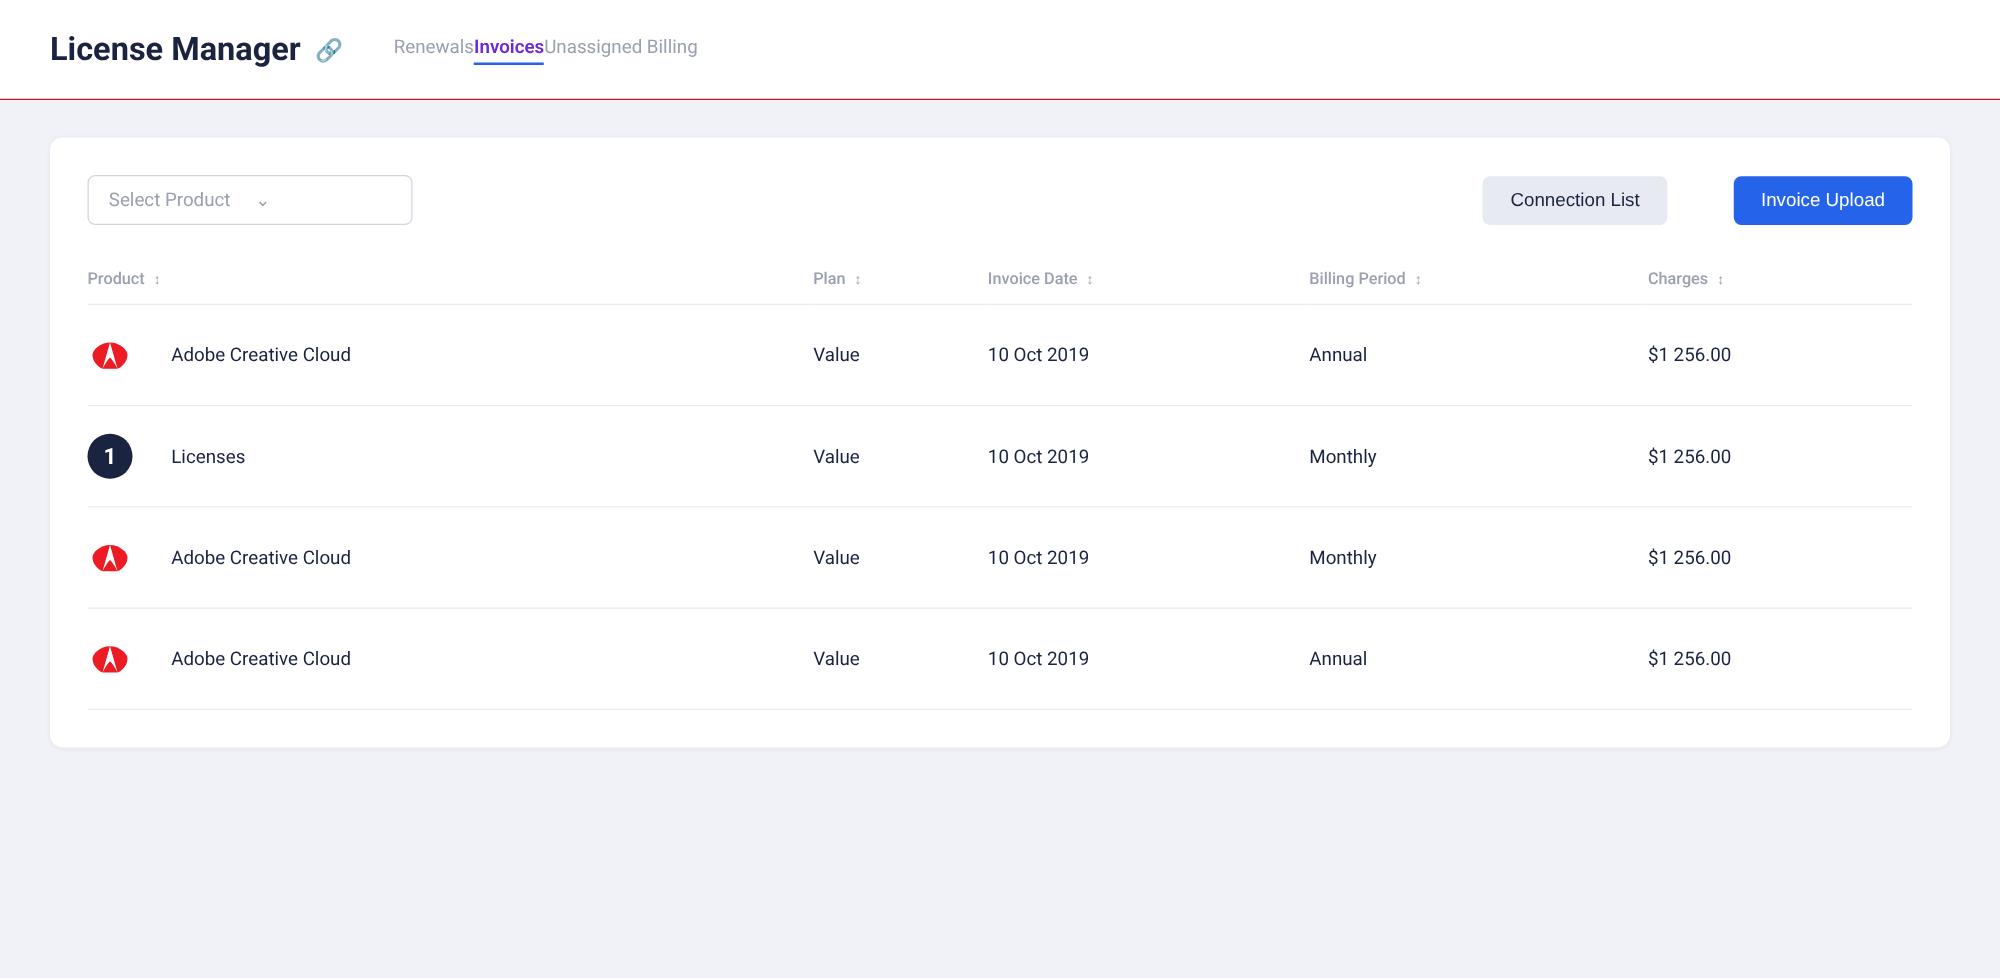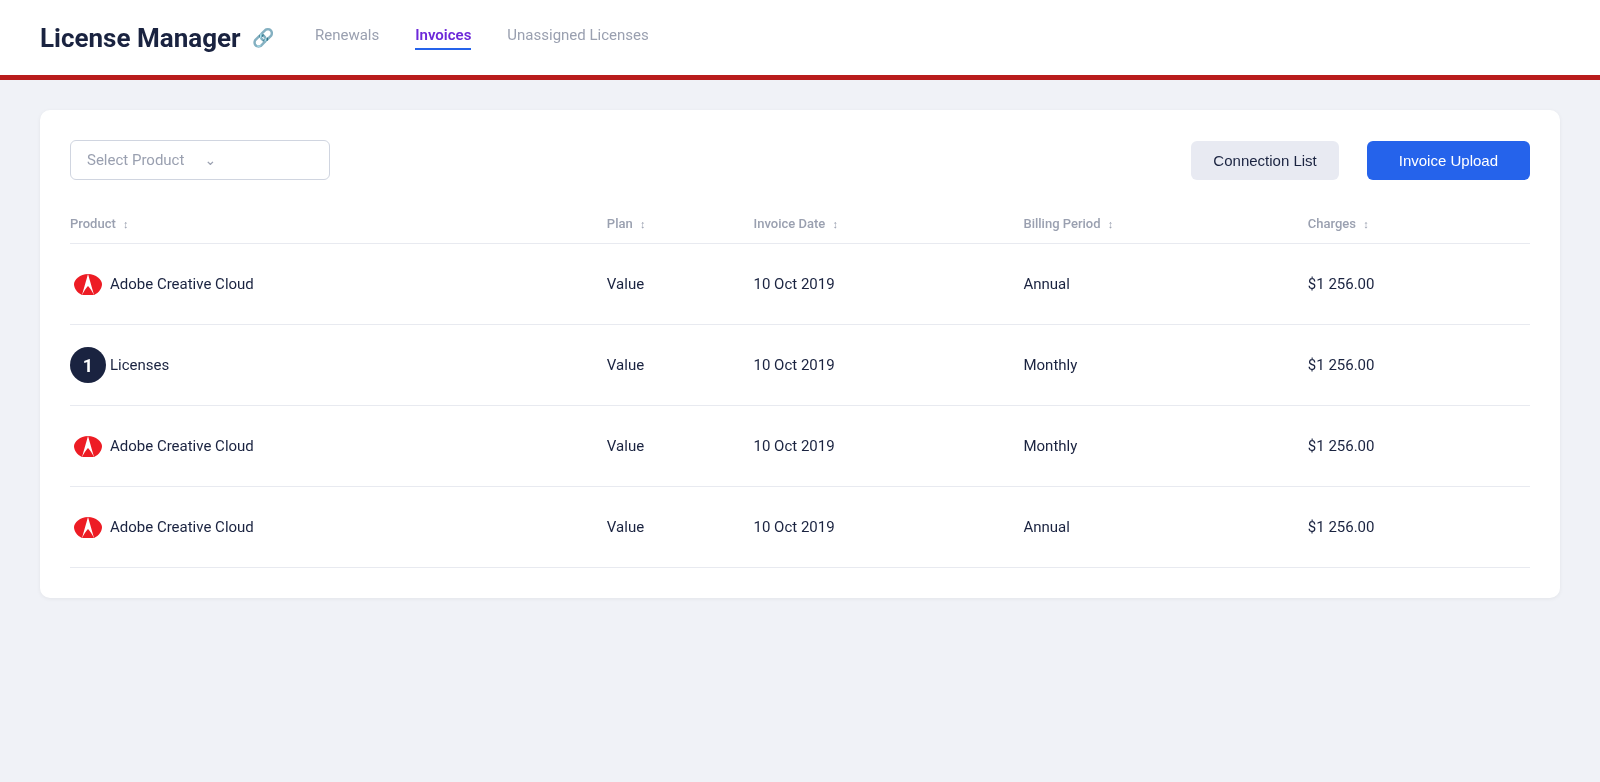--- a/index.html
+++ b/index.html
@@ -8,37 +8,36 @@
       background: #f0f2f7;
       color: #1a2340;
       min-height: 782px;
     }
     .header {
       background: #fff;
       padding: 16px 40px;
       display: flex;
       align-items: center;
       height: 80px;
-      border-bottom: 5px solid #b91c1c;
+      border-bottom: 1px solid #b91c1c;
     }
     .app-title {
       font-size: 26px;
       font-weight: 700;
       color: #1a2340;
       margin-right: 12px;
     }
     .link-icon {
       color: #9aa0b0;
       font-size: 18px;
       margin-right: 40px;
       cursor: pointer;
     }
     .nav-tabs {
       display: flex;
-      gap: 36px;
     }
     .nav-tab {
       font-size: 15px;
       color: #9aa0b0;
       cursor: pointer;
       padding-bottom: 4px;
       border-bottom: 2px solid transparent;
       text-decoration: none;
     }
     .nav-tab.active {
@@ -74,41 +73,42 @@
       font-size: 15px;
       color: #9aa0b0;
     }
     .select-product .chevron {
       color: #9aa0b0;
       font-size: 14px;
       margin-left: 20px;
     }
     .toolbar-right {
       display: flex;
-      gap: 28px;
+      gap: 16px;
     }
     .btn-secondary {
       background: #e8eaf2;
       color: #1a2340;
       border: none;
       border-radius: 6px;
       padding: 11px 22px;
       font-size: 15px;
       font-weight: 500;
       cursor: pointer;
     }
     .btn-primary {
       background: #2563eb;
       color: #fff;
       border: none;
       border-radius: 6px;
-      padding: 11px 32px;
+      padding: 11px 22px;
       font-size: 15px;
       font-weight: 500;
       cursor: pointer;
+      margin-left: 37px;
     }
     .table {
       width: 100%;
       border-collapse: collapse;
     }
     .table thead tr {
       border-bottom: 1.5px solid #e8eaf0;
     }
     .table th {
       text-align: left;
@@ -130,21 +130,21 @@
     }
     .table td {
       padding: 22px 16px 22px 0;
       font-size: 15px;
       color: #1a2340;
       vertical-align: middle;
     }
     .product-cell {
       display: flex;
       align-items: center;
-      gap: 4px;
+      gap: 31px;
     }
     .product-logo {
       width: 36px;
       height: 36px;
       flex-shrink: 0;
       display: flex;
       align-items: center;
       justify-content: center;
     }
     
@@ -168,21 +168,21 @@
 </head>
 <body>
 
 <header class="header">
   <h1 class="app-title">License Manager</h1>
   <span class="link-icon">🔗</span>
   <nav class="nav-tabs">
 
   <a href="#" class="nav-tab">Renewals</a>
       <a href="#" class="nav-tab active">Invoices</a>
-      <a href="#" class="nav-tab">Unassigned Licenses</a>
+      <a href="#" class="nav-tab">Unassigned Billing</a>
     </nav>
 </header>
 
 <main class="content">
   <div class="card">
     <div class="toolbar">
       <div class="select-product">
         <span>Select Product</span>
         <span class="chevron">⌄</span>
       </div>

